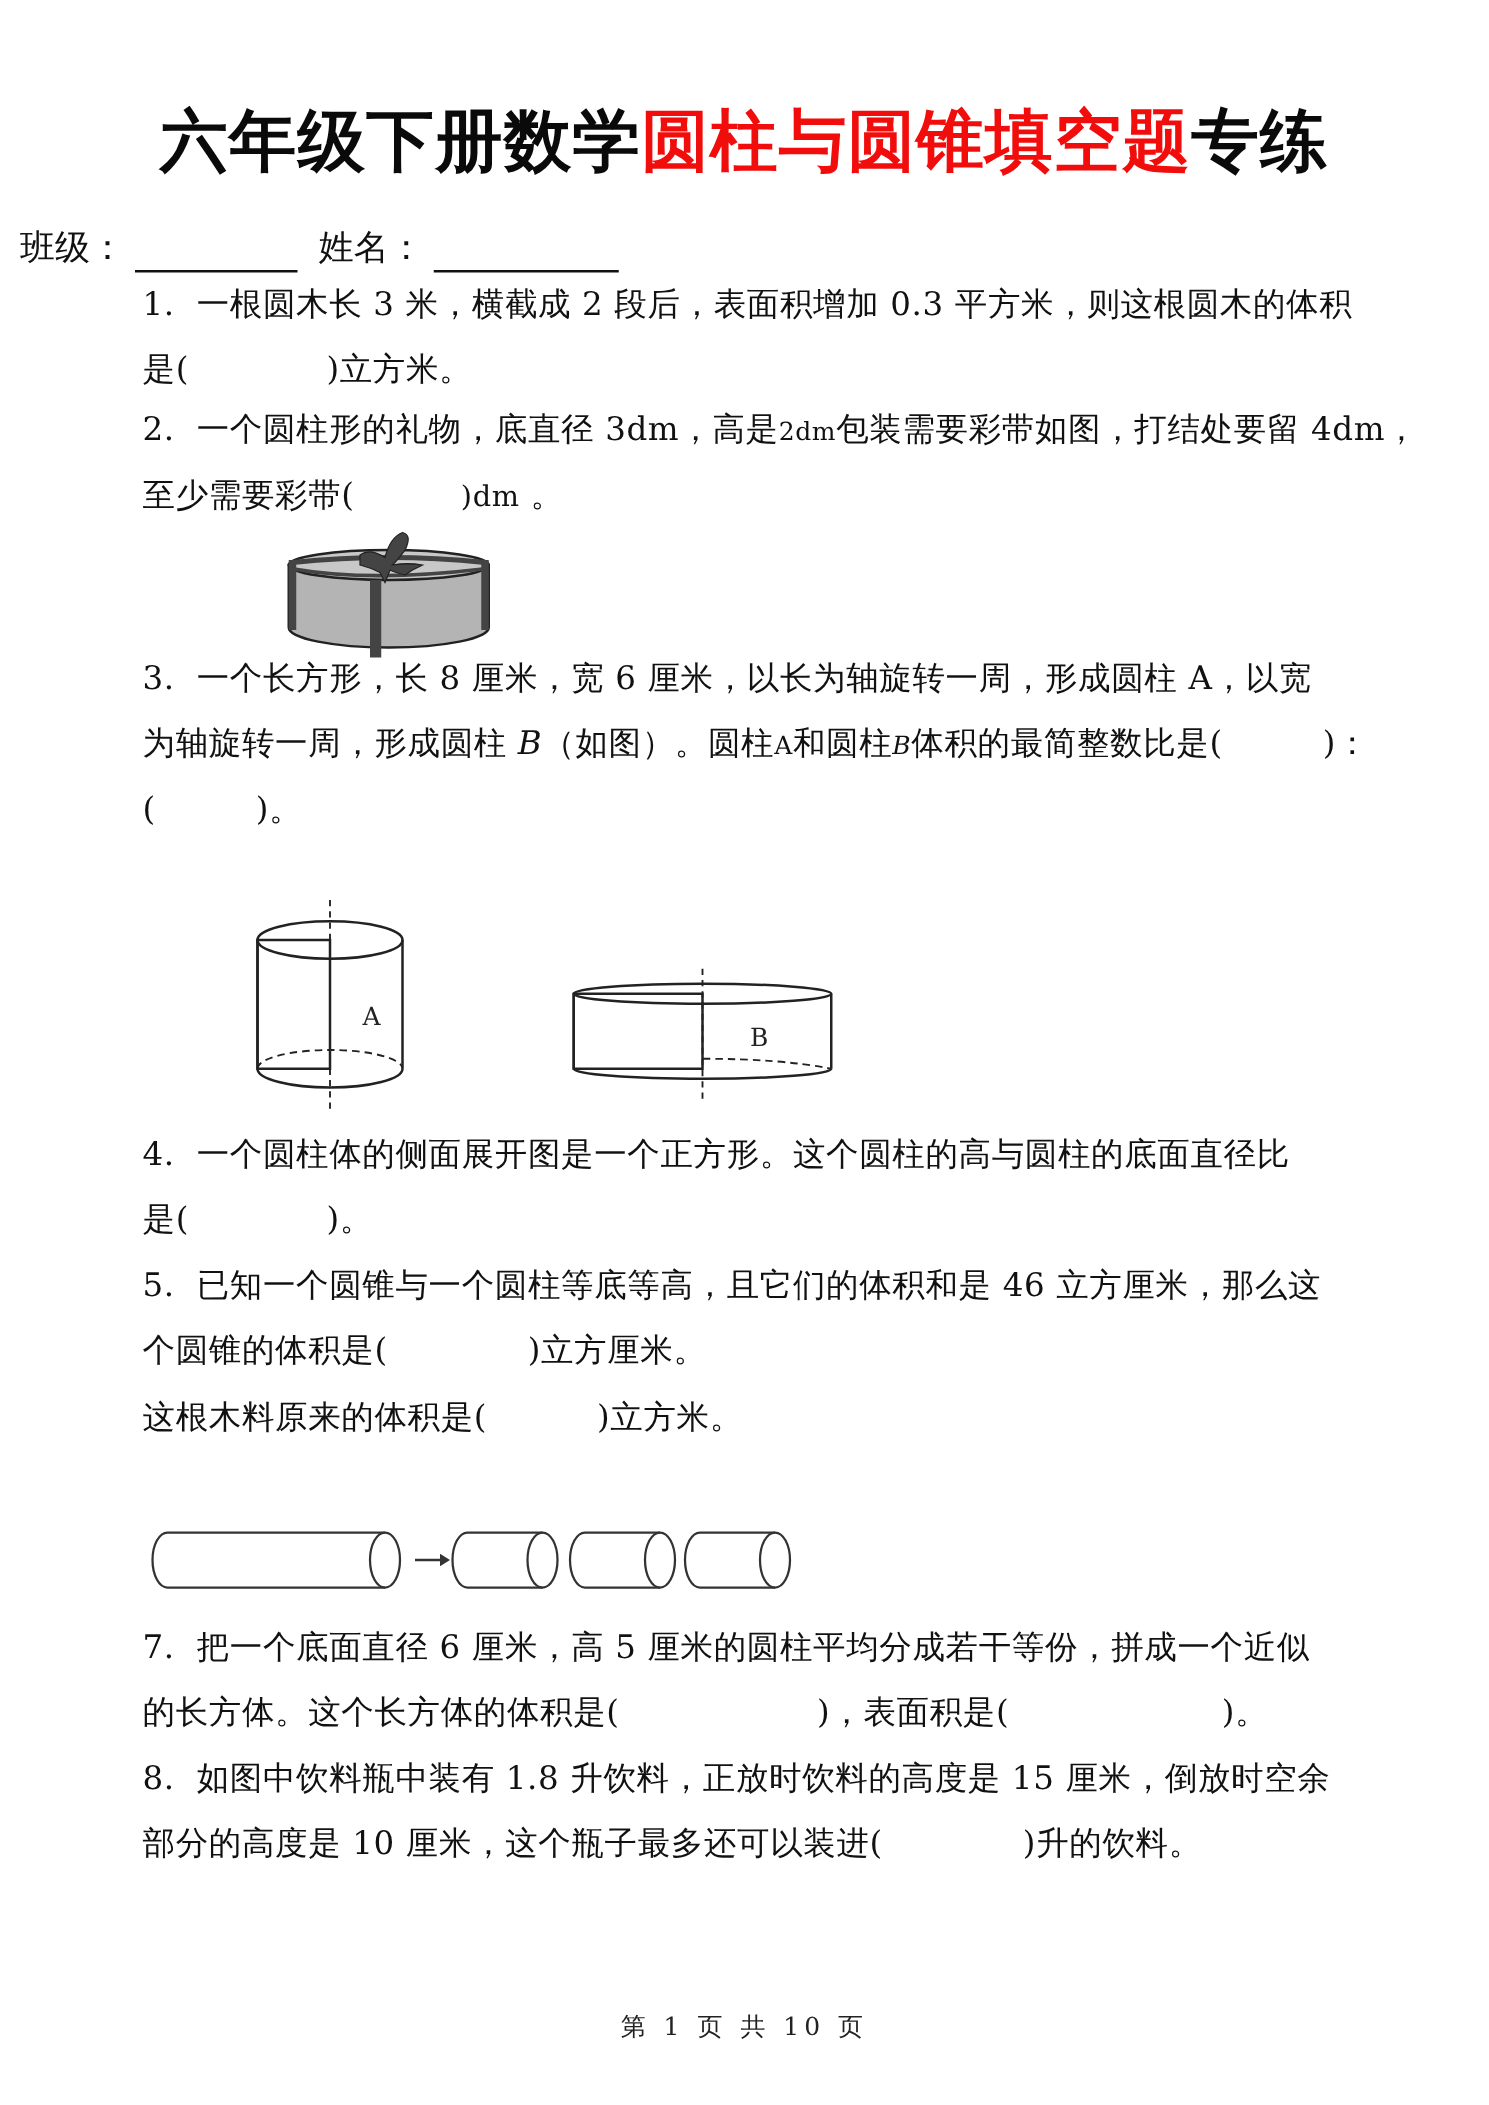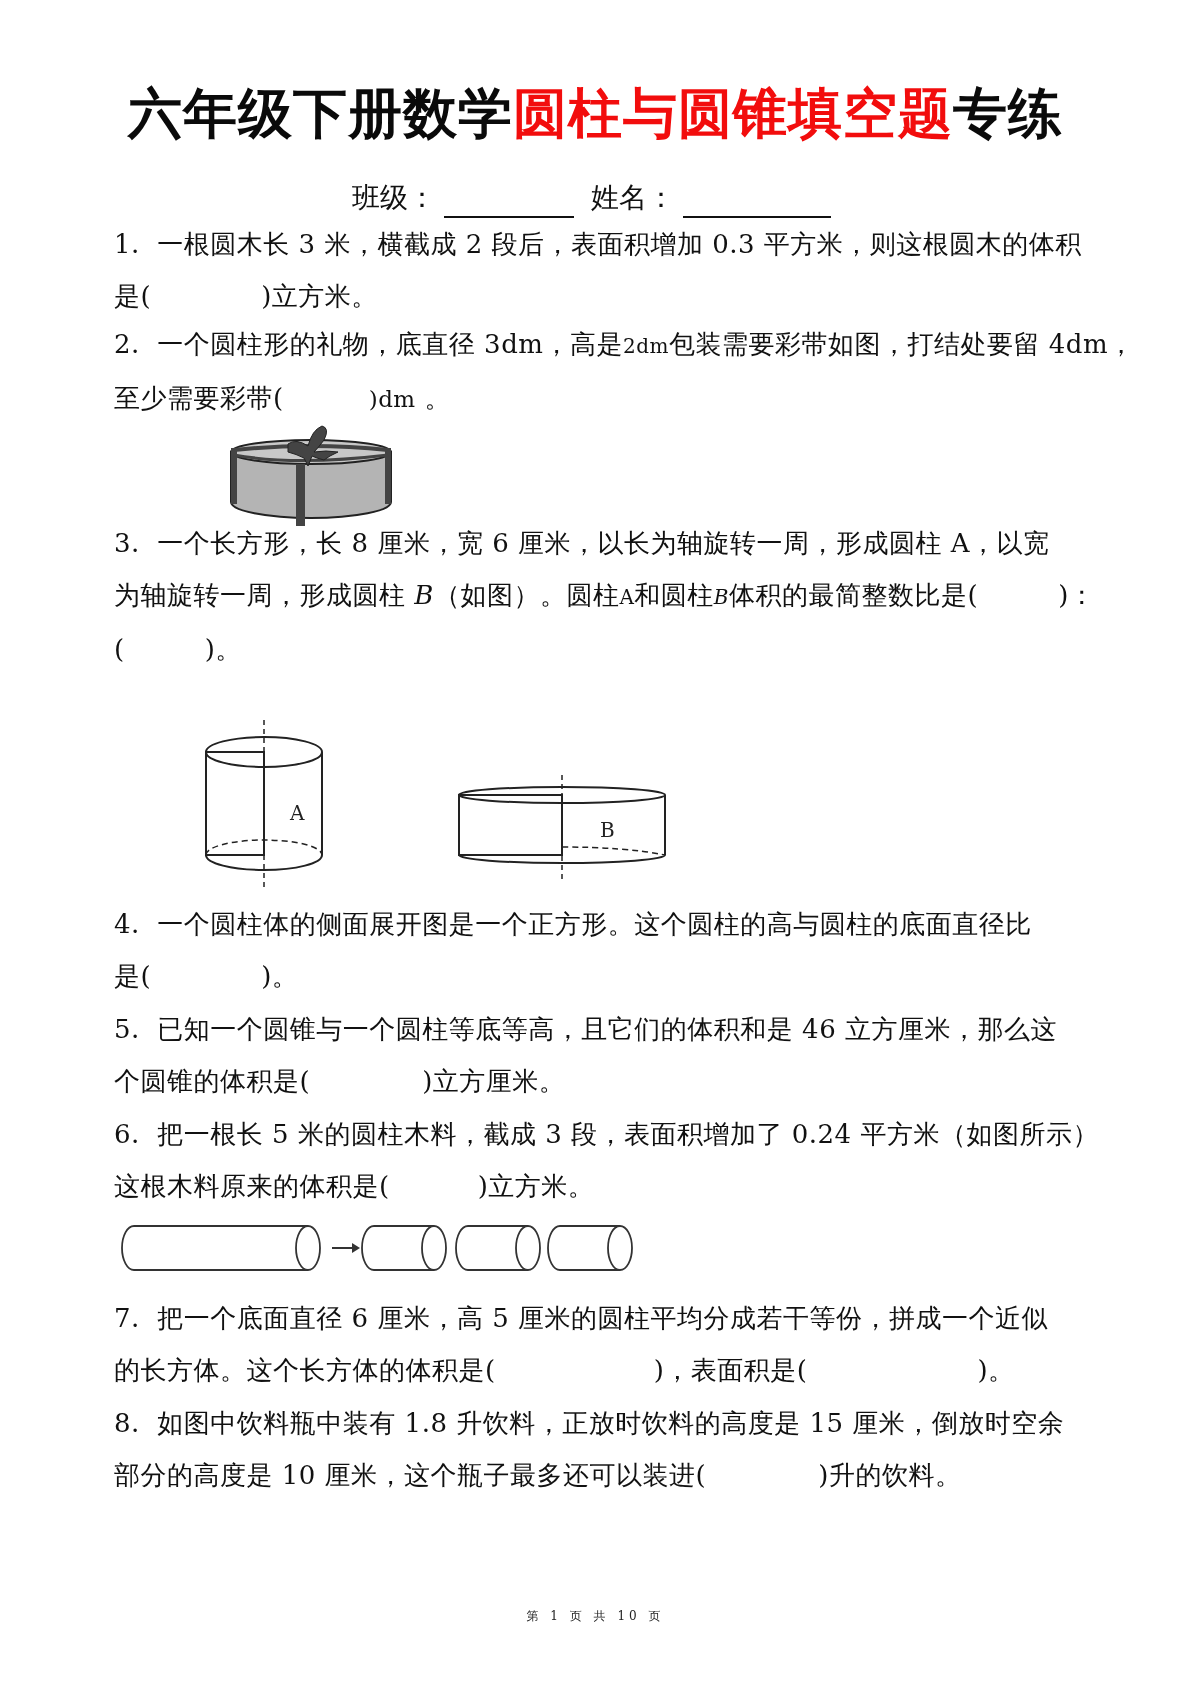--- a/index.html
+++ b/index.html
@@ -2,31 +2,31 @@
 <html><head>
 <meta charset="utf-8">
 <style>
   html, body { margin: 0; padding: 0; background: #ffffff; }
   body { width: 1191px; height: 1684px; position: relative; overflow: hidden;
          font-family: "DejaVu Serif", "Liberation Serif", serif; color: #111; }
   .title { position: absolute; left: 0; right: 0; top: 78px; text-align: center;
            font-family: Liberation Sans, sans-serif; font-weight: bold;
            font-size: 54px; letter-spacing: 1px; line-height: 70px; color: #0a0a0a; }
   .title .red { color: #f20d0d; }
-  .info { position: absolute; top: 178px; left: 0; right: 0; text-align: center;
-          font-family: "DejaVu Sans", "Liberation Sans", sans-serif; font-size: 28px; line-height: 40px; }
+  .info { position: absolute; top: 178px; left: 0; right: 0; text-align: left;
+          font-family: "DejaVu Sans", "Liberation Sans", sans-serif; font-size: 28px; line-height: 40px; padding-left: 16px; }
   .info .blank { display: inline-block; border-bottom: 2px solid #111; vertical-align: bottom;
                  height: 32px; margin: 0 8px; }
   .q { position: absolute; left: 72px; width: 1060px; font-size: 26px; line-height: 52px; }
   .q .line { white-space: nowrap; letter-spacing: 0.5px; margin-left: 42px; }
   .sm { font-size: 20px; }
   .gap { display: inline-block; }
   svg { position: absolute; overflow: visible; }
   .footer { position: absolute; top: 1608px; left: 0; right: 0; text-align: center;
-            font-size: 12px; letter-spacing: 4px; color: #222; }
+            font-size: 20px; letter-spacing: 4px; color: #222; }
 </style>
 </head>
 <body>
 
 <div class="title"><span>六年级下册数学</span><span class="red">圆柱与圆锥填空题</span><span>专练</span></div>
 
 <div class="info">
   <span>班级：</span><span class="blank" style="width:130px"></span>
   <span>姓名：</span><span class="blank" style="width:148px"></span>
 </div>
@@ -83,21 +83,20 @@
   <div class="line"><span>4.</span>&nbsp; <span>一个圆柱体的侧面展开图是一个正方形。这个圆柱的高与圆柱的底面直径比</span></div>
   <div class="line"><span>是(</span><span class="gap" style="width:110px"></span><span>)。</span></div>
 </div>
 
 <div class="q" style="top:1003px">
   <div class="line"><span>5.</span>&nbsp; <span>已知一个圆锥与一个圆柱等底等高，且它们的体积和是 46 立方厘米，那么这</span></div>
   <div class="line"><span>个圆锥的体积是(</span><span class="gap" style="width:112px"></span><span>)立方厘米。</span></div>
 </div>
 
 <div class="q" style="top:1108px">
-  <div class="line"><span>6.</span>&nbsp; <span>把一根长 5 米的圆柱木料，截成 3 段，表面积增加了 0.24 平方米（如图所示）</span></div>
   <div class="line"><span>这根木料原来的体积是(</span><span class="gap" style="width:88px"></span><span>)立方米。</span></div>
 </div>
 
 <svg style="left:120px;top:1224px" width="530" height="50" viewBox="0 0 530 50">
   <g fill="none" stroke="#333" stroke-width="1.8">
     <path d="M14,2 L188,2 M14,46 L188,46 M14,2 A12,22 0 0 0 14,46"></path>
     <ellipse cx="188" cy="24" rx="12" ry="22"></ellipse>
     <path d="M254,2 L314,2 M254,46 L314,46 M254,2 A12,22 0 0 0 254,46"></path>
     <ellipse cx="314" cy="24" rx="12" ry="22"></ellipse>
     <path d="M348,2 L408,2 M348,46 L408,46 M348,2 A12,22 0 0 0 348,46"></path>

